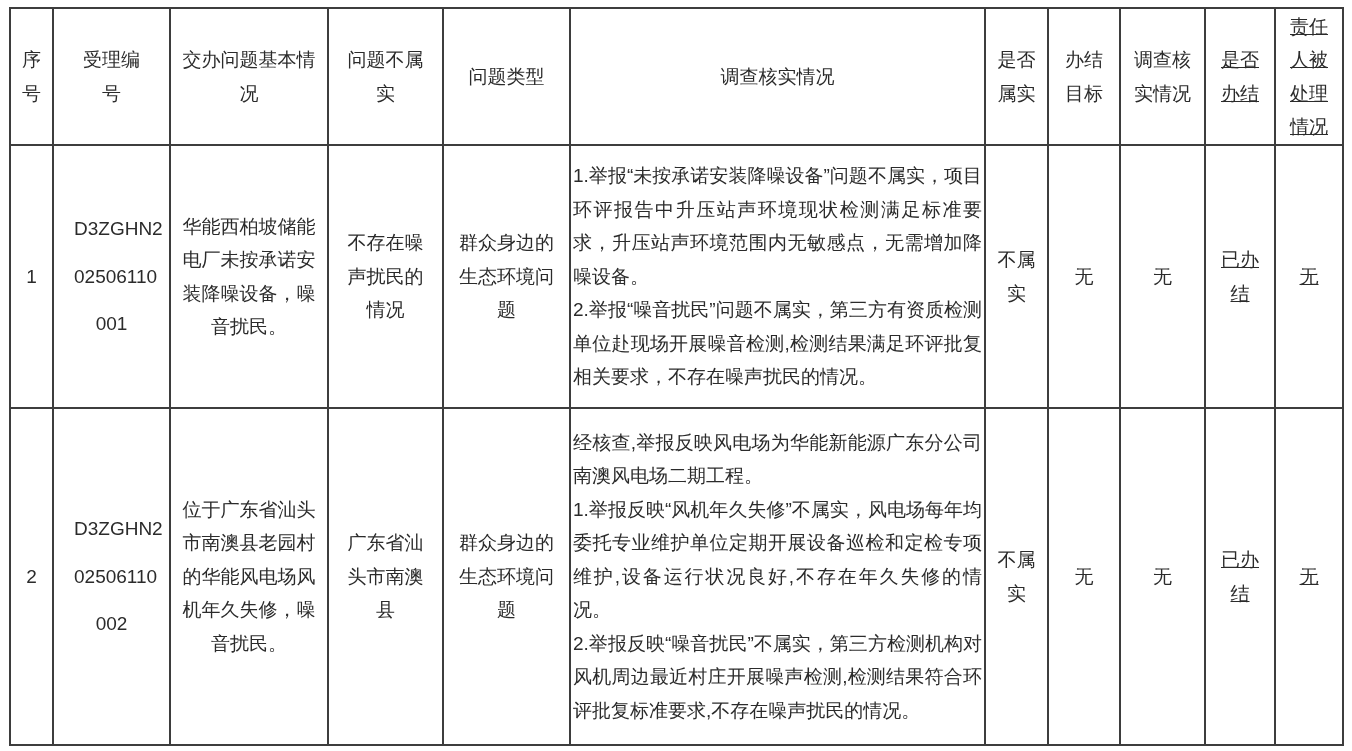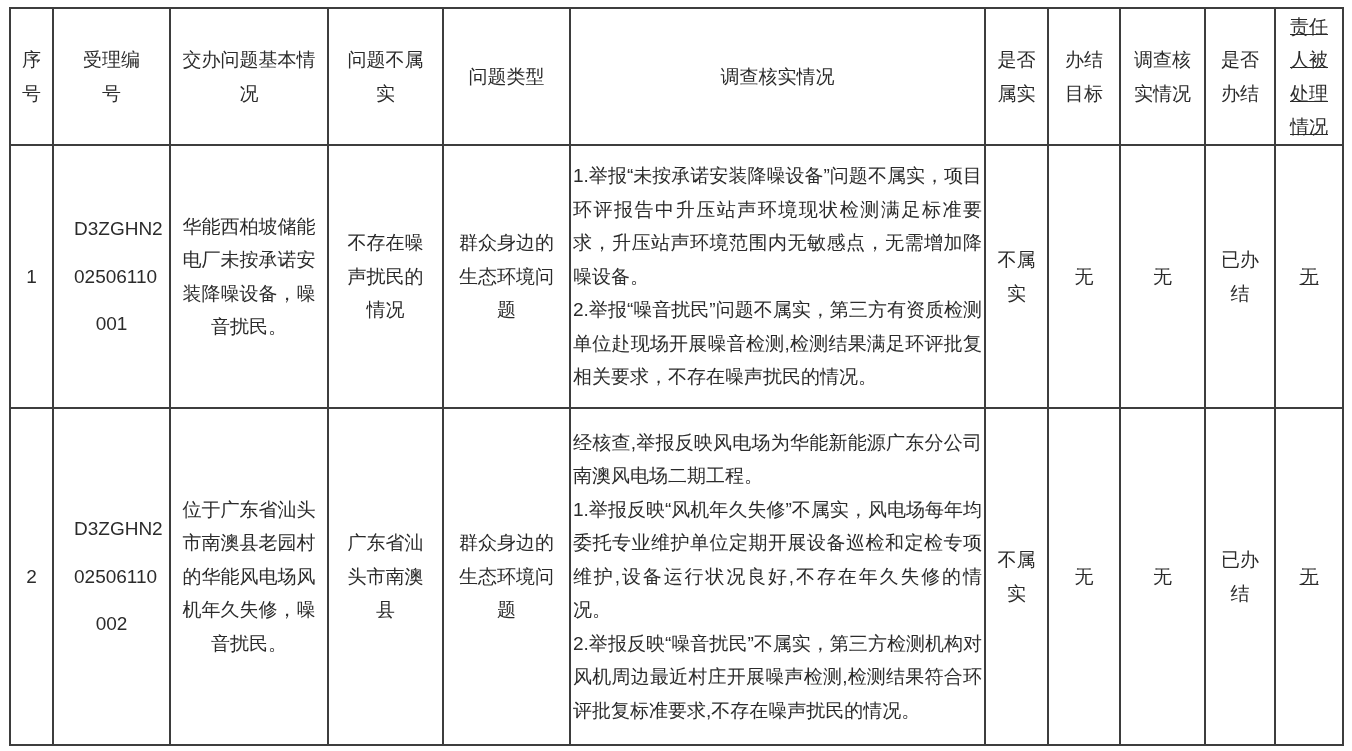--- a/index.html
+++ b/index.html
@@ -31,21 +31,21 @@
   
   .c1  { padding: 0 4px; border-radius: 7px;  }
   .c2  { padding: 0 20px; border-radius: 32px;  }
   .c3  { padding: 0 8px; margin-top: 36px;  }
   .c4  { padding: 0 12px; }
   .c5  { padding: 0 12px; }
   .c6  { padding: 6px 2px; }
   .c7  { padding: 0 8px;  }
   .c8  { padding: 8px 9px;  }
   .c9  { padding: 0 7px;  }
-  .c10 { padding: 0 8px;  }
+  .c10 { padding: 0 8px; text-decoration: underline;  }
   .c11 { padding: 0 8px; text-decoration: underline;  }
 
   td.case-id {
     line-height: 2.5;
     white-space: pre-line;
   }
   td.verify {
     text-align: justify;
     white-space: pre-line;
   }

